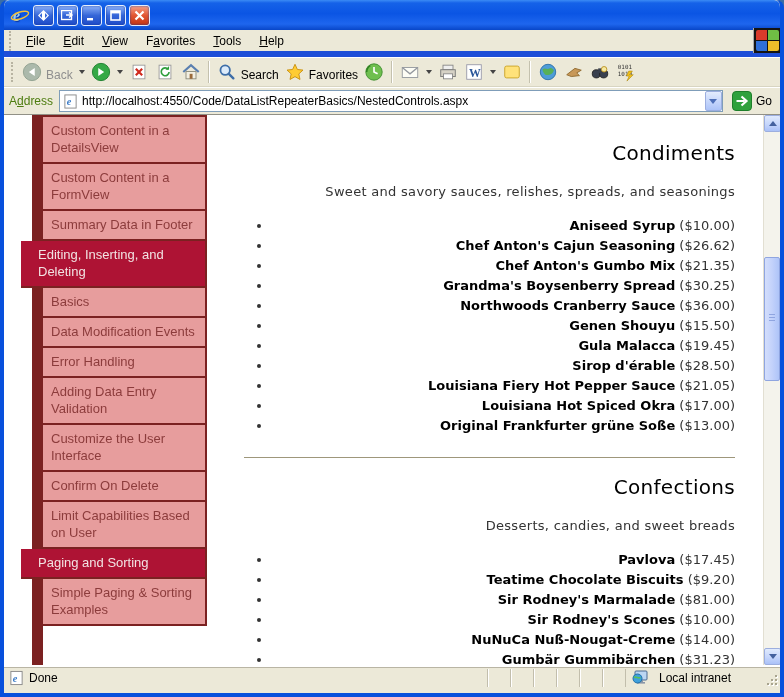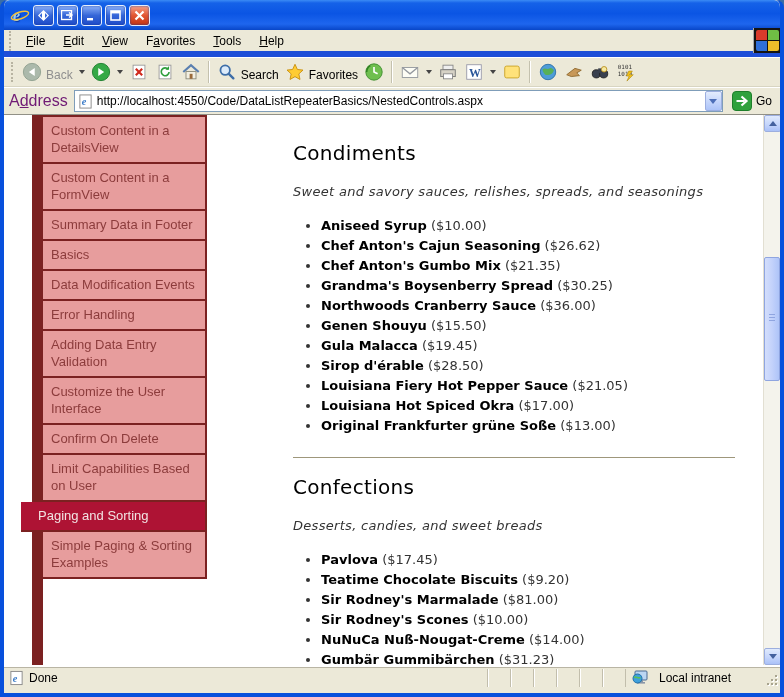--- a/index.html
+++ b/index.html
@@ -57,21 +57,21 @@
   .btn .lbl-disabled { color: #8f8f8f; }
   .drop { width: 0; height: 0; border-left: 3px solid transparent; border-right: 3px solid transparent; border-top: 4px solid #444; margin: 0 3px; }
   .sep { width: 2px; height: 22px; margin: 0 4px; background: linear-gradient(90deg,#C4C1AE 50%,#FFFFFF 50%); }
   .icon16 { width: 20px; height: 20px; display:block; }
 
   
   .addressbar {
     height: 27px; background: #ECE9D8; display: flex; align-items: center;
     padding: 2px 5px; gap: 6px; border-top: 1px solid #FFFFFF;
   }
-  .addr-label { font-size: 16px; color: #701a75; }
+  .addr-label { font-size: 12px; color: #4d7c0f; }
   .addr-combo {
     flex: 1; height: 22px; background: #fff; border: 1px solid #7F9DB9;
     display: flex; align-items: center; padding-left: 3px; font-size: 12px;
   }
   .addr-url { flex: 1; margin-left: 4px; color: #000; white-space: nowrap; overflow: hidden; }
   .combo-btn {
     width: 17px; height: 20px; border: 1px solid #9CAEDF; border-radius: 2px;
     background: linear-gradient(180deg,#E3ECFD 0%,#C4D5FB 55%,#ACC3F8 100%);
     display: grid; place-items: center;
   }
@@ -84,24 +84,24 @@
   .sidebar-strip { position: absolute; left: 28px; top: 0; bottom: 0; width: 11px; background: #7B2121; }
   .sidemenu { position: absolute; left: 17px; top: 0; width: 186px; font-size: 13px; z-index: 2; }
   .snav {
     margin-left: 22px; background: #E79D9D; color: #8C3C3C;
     padding: 5px 8px 6px 8px; line-height: 17px;
     border-bottom: 2px solid #7B2121; border-right: 2px solid #7B2121; cursor: pointer;
   }
   .snav:first-child { border-top: 2px solid #7B2121; }
   .snav.selected { margin-left: 0; background: #AE1334; color: #F2E3E3; padding-left: 17px; }
 
-  .content { position: absolute; left: 203px; right: 17px; top: 0; bottom: 0; padding: 14px 28px 0 86px; font-family: "DejaVu Sans", sans-serif; }
+  .content { position: absolute; left: 203px; right: 17px; top: 0; bottom: 0; padding: 14px 28px 0 37px; font-family: "DejaVu Sans", sans-serif; text-align: right; }
   .section-heading { font-size: 20px; font-weight: 400; color: #000; margin-top: 16px; letter-spacing: 0.3px; }
   .section-heading.first { margin-top: 12px; }
-  .section-desc { margin-top: 19px; font-size: 13px; color: #333; letter-spacing: 0.3px; font-style: italic; }
+  .section-desc { margin-top: 19px; font-size: 13px; color: #333; letter-spacing: 0.3px; }
   ul.products { margin: 17px 0 0 0; padding-left: 28px; list-style: disc; }
   ul.products li { line-height: 20px; font-size: 13px; color: #333; }
   .pname { font-weight: bold; color: #000; }
   .rule { margin-top: 21px; border: 0; height: 2px; border-top: 1px solid #9E977B; border-bottom: 1px solid #fff; }
 
   
   .scrollbar { position: absolute; right: 0; top: 0; bottom: 0; width: 17px; background: #F4F3EC; border-left: 1px solid #E2DFD2; z-index: 3; }
   .sb-btn {
     position: absolute; left: 0; width: 17px; height: 17px;
     border: 1px solid #9CAEDF; border-radius: 2px;
@@ -329,20 +329,21 @@
     </span>
   </div>
 
   <div class="viewport">
     <div class="sidebar-strip"></div>
 
     <div class="sidemenu">
       <div class="snav">Custom Content in a DetailsView</div>
       <div class="snav">Custom Content in a FormView</div>
       <div class="snav">Summary Data in Footer</div>
+      <div class="snav selected">Editing, Inserting, and Deleting</div>
       <div class="snav">Basics</div>
       <div class="snav">Data Modification Events</div>
       <div class="snav">Error Handling</div>
       <div class="snav">Adding Data Entry Validation</div>
       <div class="snav">Customize the User Interface</div>
       <div class="snav">Confirm On Delete</div>
       <div class="snav">Limit Capabilities Based on User</div>
       <div class="snav selected">Paging and Sorting</div>
       <div class="snav">Simple Paging &amp; Sorting Examples</div>
     </div>

